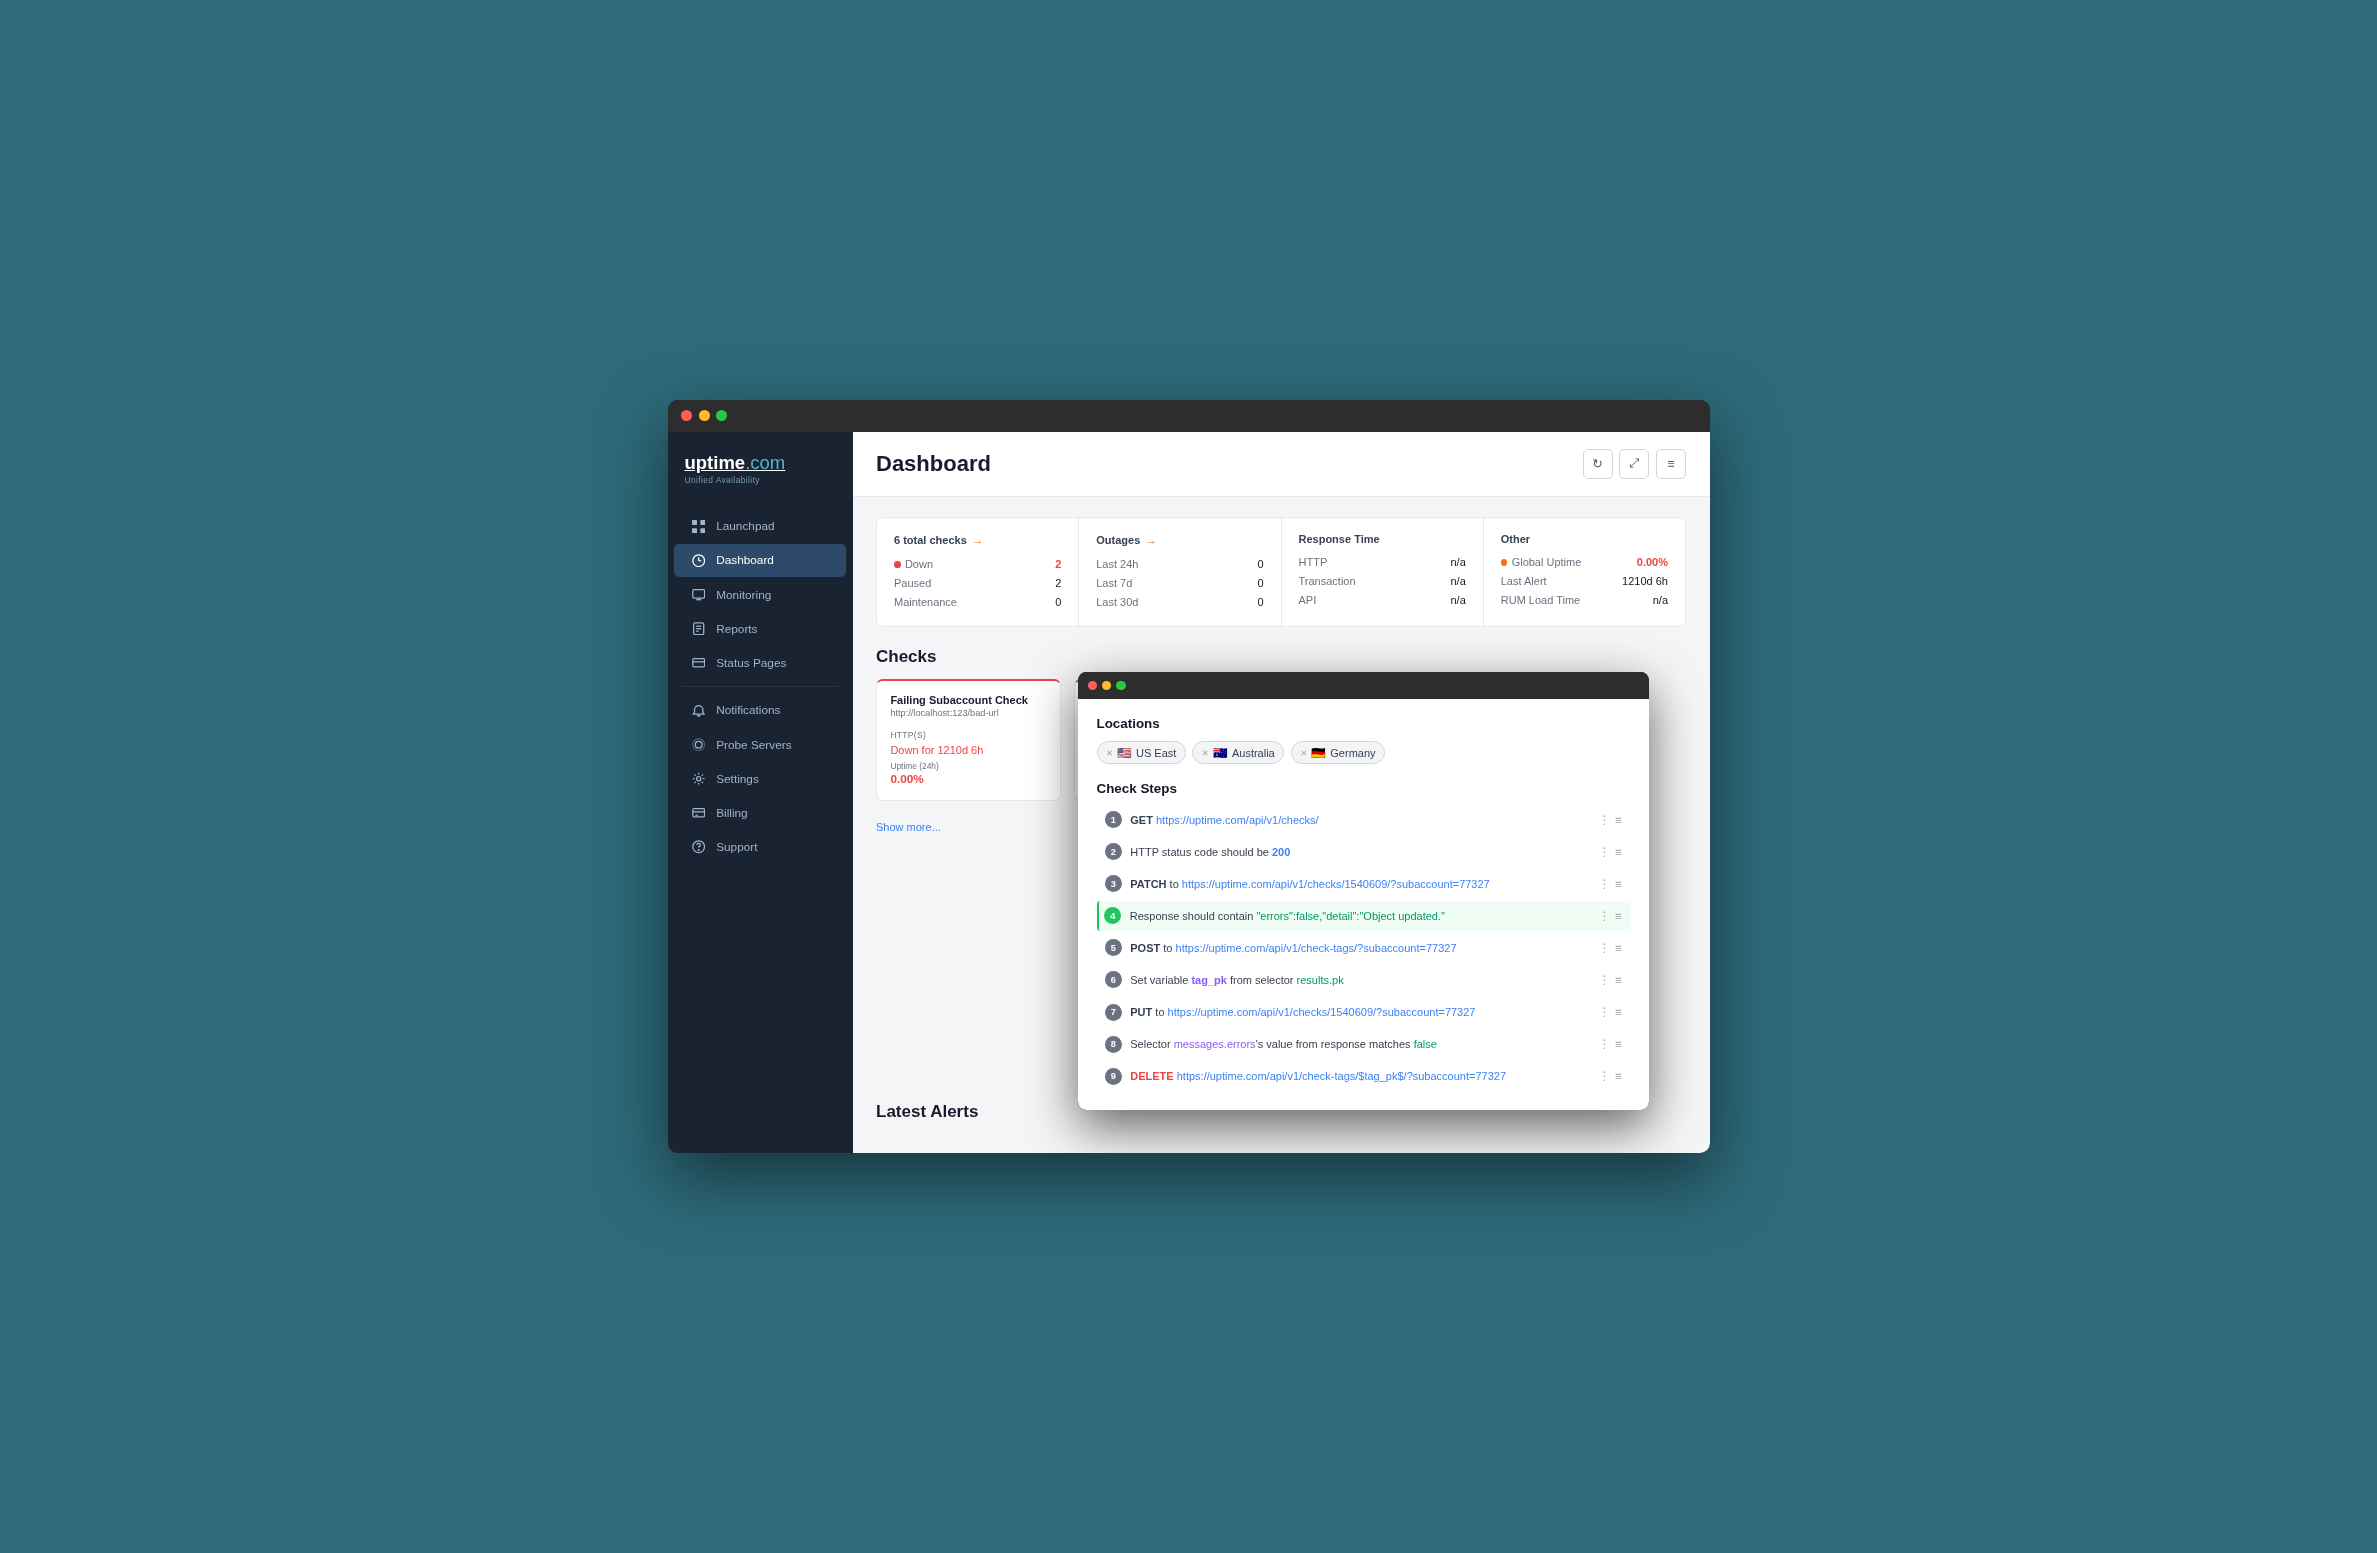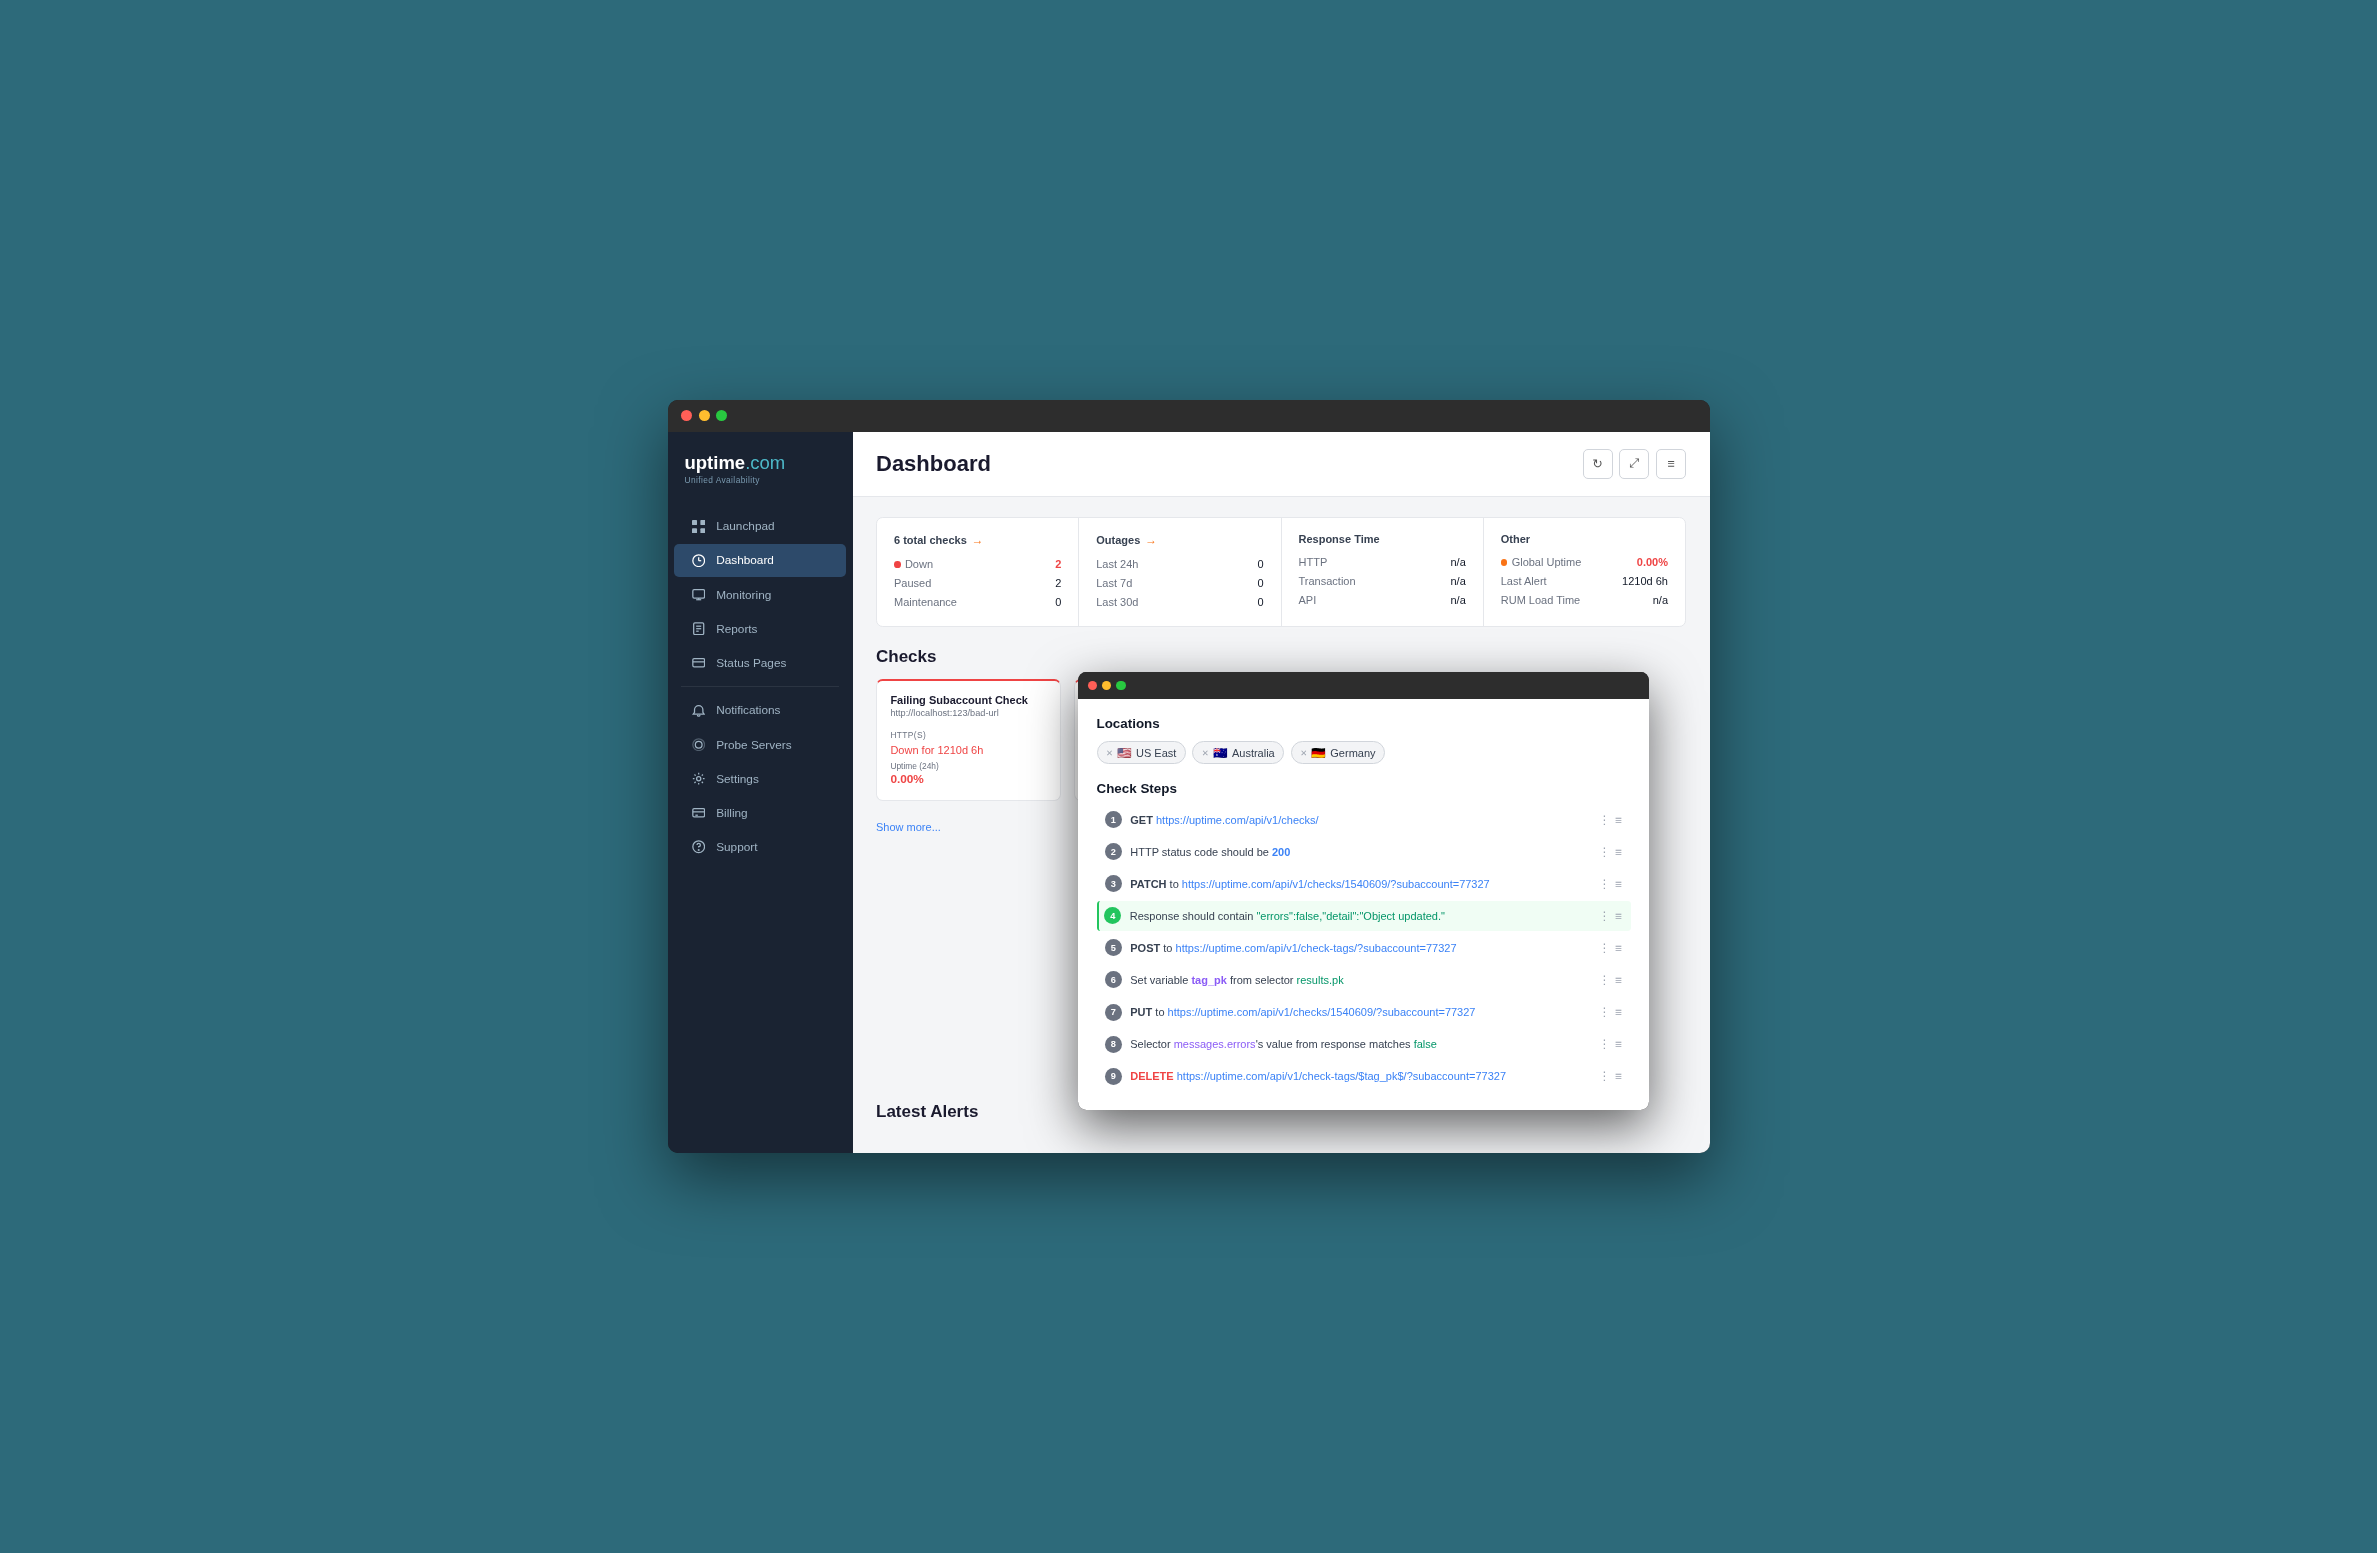--- a/index.html
+++ b/index.html
@@ -45,20 +45,21 @@
       padding: 20px 0 13.4px;
       flex-shrink: 0;
     }
     .logo-area {
       padding: 0 17px 23.5px;
     }
     .logo-text {
       font-size: 18.5px;
       font-weight: 700;
       color: #ffffff;
+      text-decoration: underline;
     }
     .logo-text .com { color: #4db8c8; font-weight: 400; }
     .logo-sub {
       font-size: 8.4px;
       color: #7a9ab0;
       margin-top: 1.7px;
       letter-spacing: 0.4px;
     }
     .nav-item {
       display: flex;

